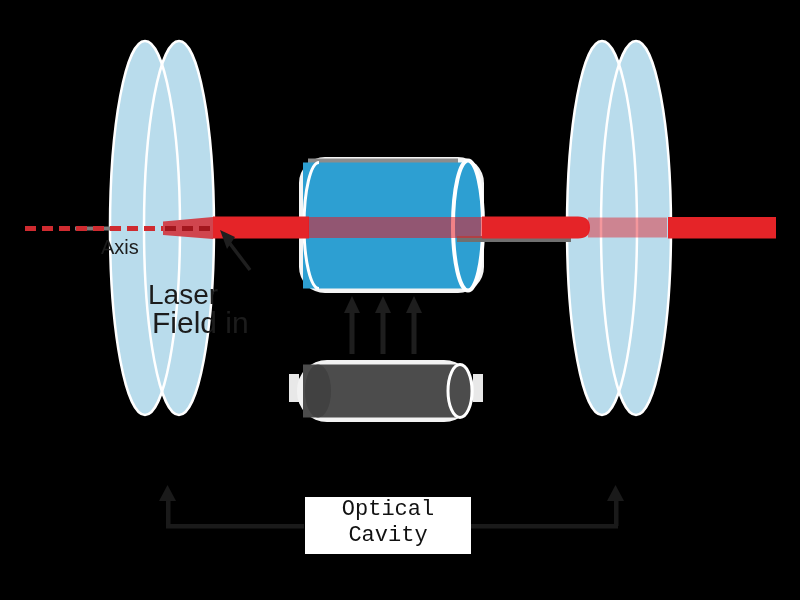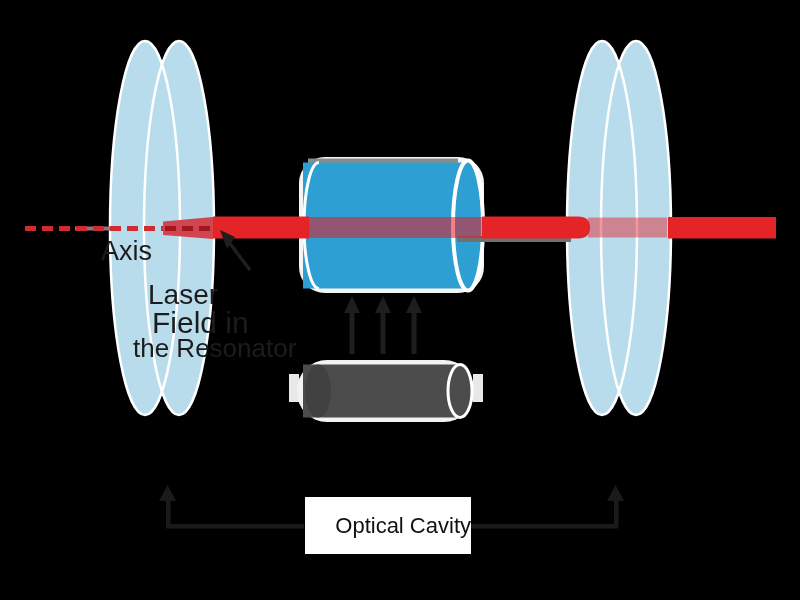--- a/index.html
+++ b/index.html
@@ -2,29 +2,29 @@
 <html><head>
 <meta charset="utf-8">
 <style>
   html,body{margin:0;padding:0;background:#000;}
   #stage{
     position:relative;width:800px;height:600px;overflow:hidden;
     background:#000;font-family:"Liberation Sans",sans-serif;
   }
   #diagram-svg{position:absolute;left:0;top:0;}
   .lbl{position:absolute;color:#1c1c1c;white-space:nowrap;z-index:5;}
-  .lbl-axis{left:101px;top:236px;font-size:27px;}
+  .lbl-axis{left:101px;top:236px;font-size:20px;}
   .lbl-l1{left:148px;top:279px;font-size:28px;}
   .lbl-l2{left:152px;top:306px;font-size:30px;}
   .lbl-l3{left:133px;top:333px;font-size:26px;}
   #cavity-box{
     position:absolute;left:305px;top:497px;width:166px;height:57px;
     background:#ffffff;color:#111;z-index:6;
-    display:flex;flex-direction:column;justify-content:center;align-items:flex-end;
-    font-size:22px;line-height:26px;text-align:center;
+    display:flex;flex-direction:row;justify-content:center;align-items:flex-start;
+    font-size:22px;line-height:26px;text-align:center;font-family:Liberation Mono, monospace;
   }
 </style>
 </head>
 <body>
 
 <div id="stage">
 
   <svg id="diagram-svg" width="800" height="600" viewBox="0 0 800 600">
 
     <g>
@@ -103,19 +103,18 @@
       <g>
         <rect x="614" y="498" width="4.5" height="28"></rect>
         <polygon points="607,501 624,501 615.5,485"></polygon>
       </g>
     </g>
   </svg>
 
   <div class="lbl lbl-axis">Axis</div>
   <div class="lbl lbl-l1">Laser</div>
   <div class="lbl lbl-l2">Field in</div>
-  <div class="lbl lbl-l3">the Resonator</div>
 
   <div id="cavity-box">
     <div>Optical Cavity</div>
   </div>
 
 </div>
 
 </body></html>

